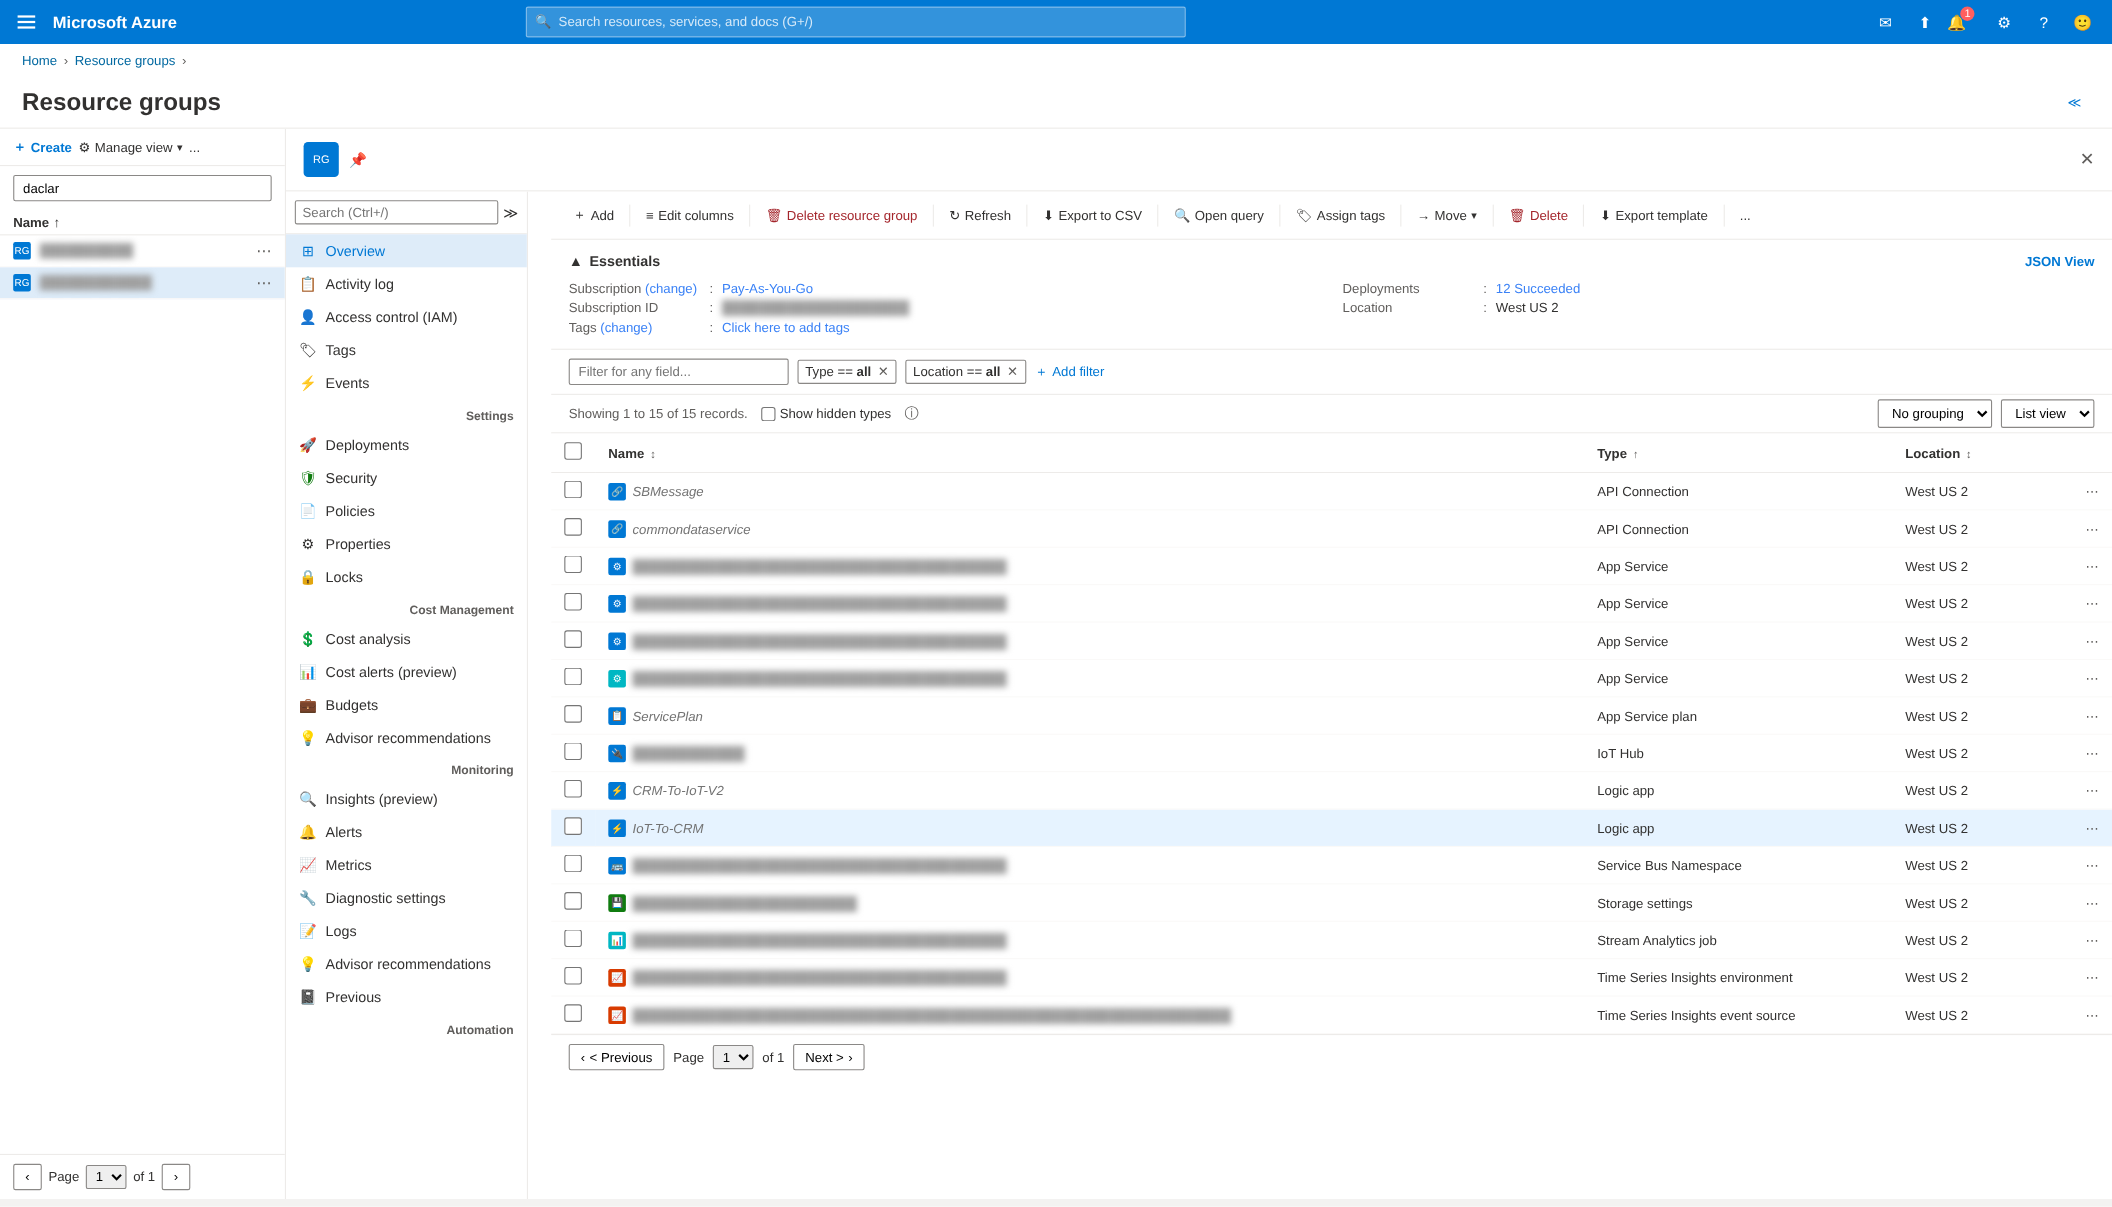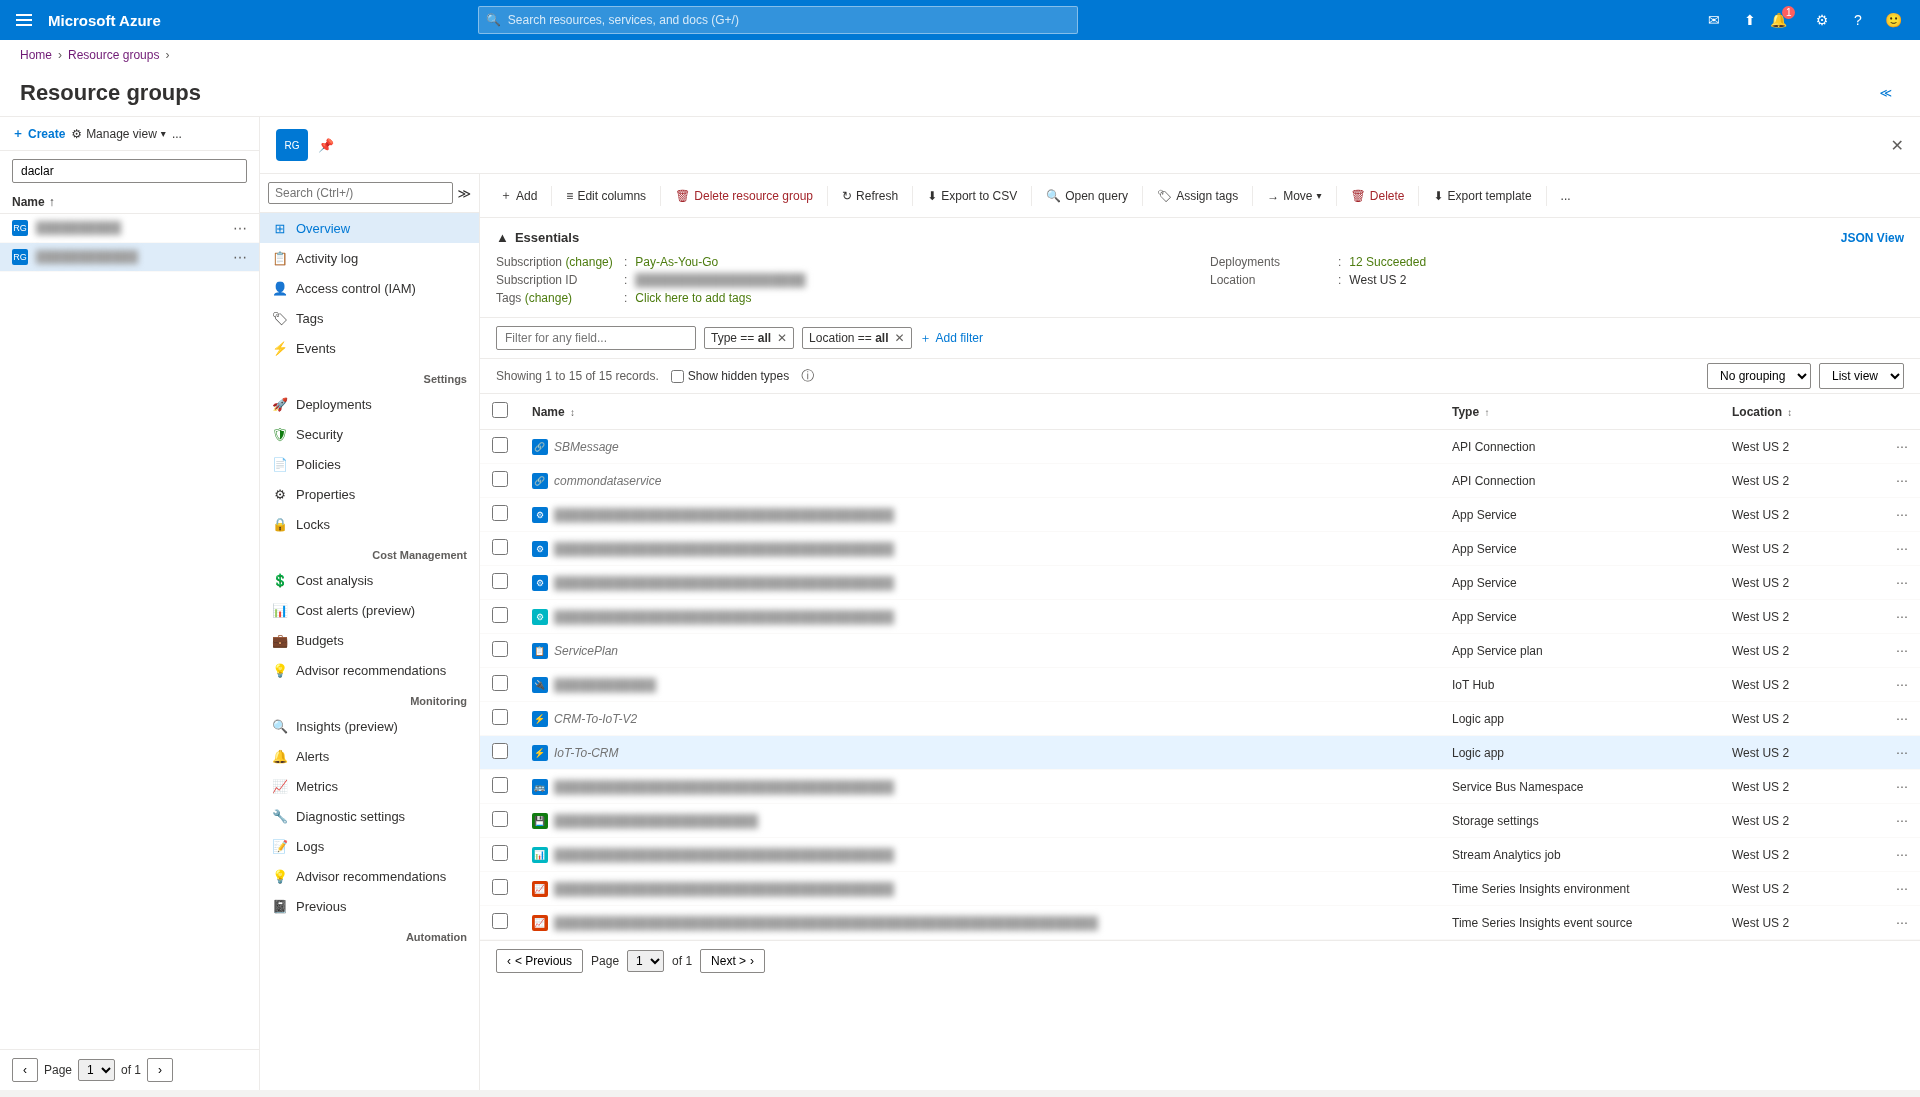--- a/index.html
+++ b/index.html
@@ -38,21 +38,21 @@
     
     .breadcrumb {
       background: white;
       padding: 8px 20px;
       font-size: 12px;
       color: #605e5c;
       display: flex;
       align-items: center;
       gap: 6px;
     }
-    .breadcrumb a { color: #701a75; text-decoration: none; }
+    .breadcrumb a { color: #0369a1; text-decoration: none; }
 
     
     .page-header {
       background: white;
       padding: 10px 20px 0 20px;
       display: flex;
       align-items: center;
       gap: 12px;
       border-bottom: 1px solid #edebe9;
     }
@@ -126,20 +126,21 @@
     .detail-icon { width: 32px; height: 32px; background: #0078d4; border-radius: 4px; flex-shrink: 0; display: flex; align-items: center; justify-content: center; }
     .detail-title-block { flex: 1; }
     .detail-title { font-size: 13px; color: #605e5c; }
     .detail-close { margin-left: auto; cursor: pointer; font-size: 16px; color: #605e5c; }
 
     
     .detail-body {
       display: flex;
       flex: 1;
       overflow: hidden;
+      gap: 21px;
     }
 
     
     .nav-sidebar {
       width: 220px;
       border-right: 1px solid #edebe9;
       overflow-y: auto;
       flex-shrink: 0;
     }
     .nav-search-wrap {
@@ -222,21 +223,21 @@
       font-size: 13px;
     }
     .essentials-grid {
       display: grid;
       grid-template-columns: 1fr 1fr;
       gap: 6px 20px;
     }
     .essentials-row { display: flex; gap: 8px; font-size: 12px; align-items: center; }
     .essentials-label { color: #605e5c; min-width: 120px; }
     .essentials-value { color: #323130; }
-    .essentials-link { color: #4d7c0f; text-decoration: none; cursor: pointer; }
+    .essentials-link { color: #3b82f6; text-decoration: none; cursor: pointer; }
     .json-view-btn { margin-left: auto; color: #0078d4; font-size: 12px; cursor: pointer; text-decoration: none; }
 
     
     .filter-bar {
       padding: 8px 16px;
       display: flex;
       align-items: center;
       gap: 8px;
       border-bottom: 1px solid #edebe9;
     }

